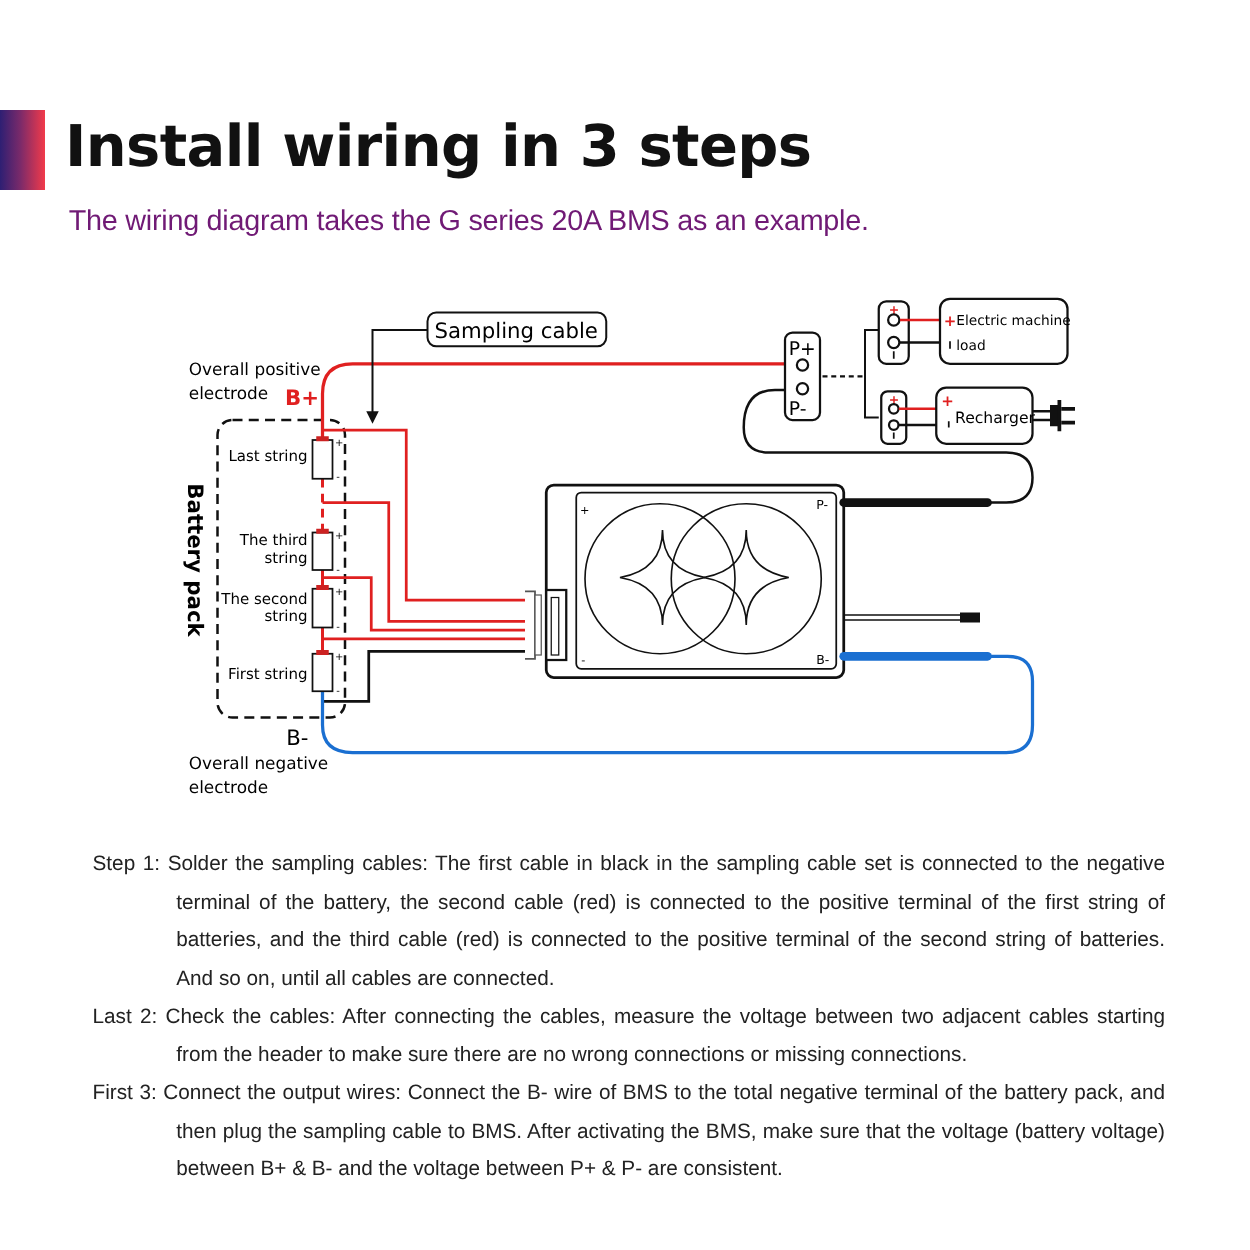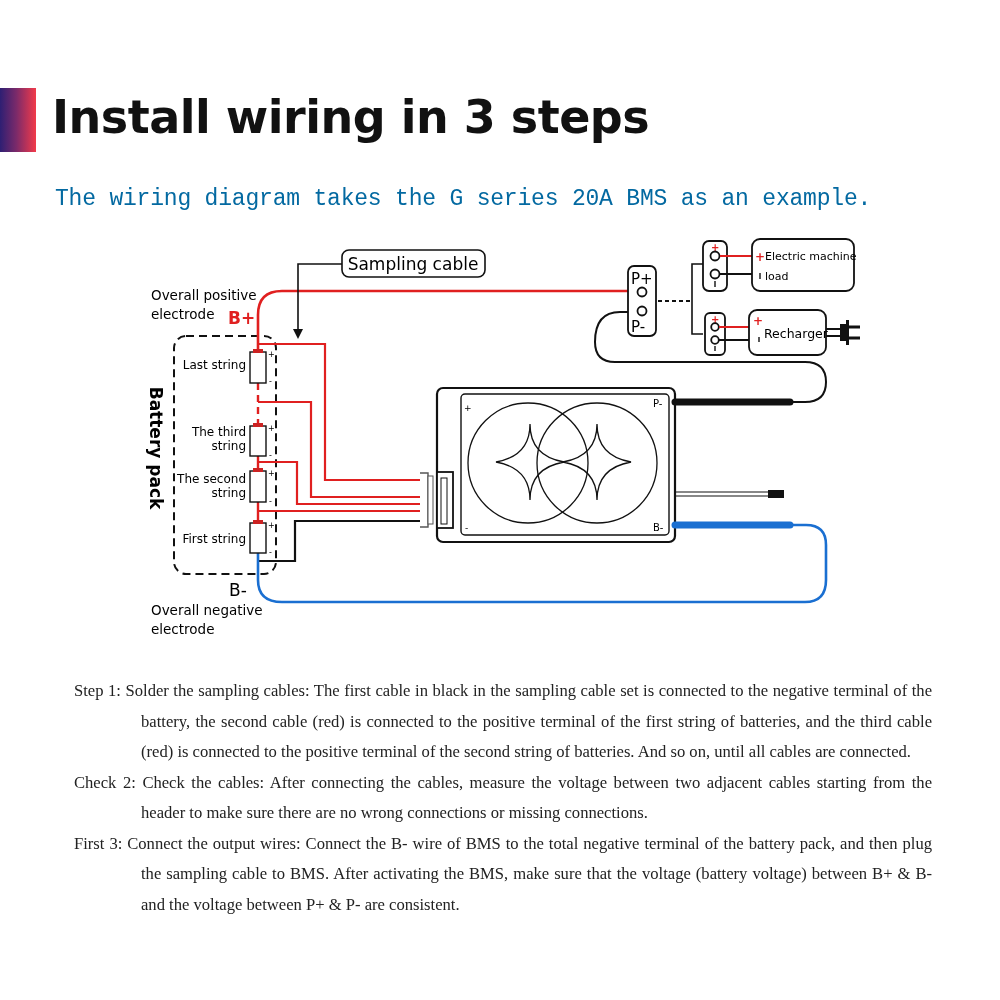--- a/index.html
+++ b/index.html
@@ -1,22 +1,22 @@
 <!DOCTYPE html>
 <html><head>
 <meta charset="utf-8">
 <style>
   html, body { margin: 0; padding: 0; background: #ffffff; }
   body { width: 1000px; height: 1000px; position: relative; overflow: hidden; font-family: "DejaVu Sans", "Liberation Sans", sans-serif; color: #111; }
   .accent-bar { position: absolute; left: 0; top: 88px; width: 36px; height: 64px; background: linear-gradient(90deg, #2e1f73 0%, #7a2a6a 45%, #f23a4a 100%); }
   .title { position: absolute; left: 52px; top: 90px; font-size: 46px; font-weight: bold; letter-spacing: -0.5px; color: #111; white-space: nowrap; font-family: "DejaVu Sans", sans-serif; }
-  .subtitle { position: absolute; left: 55px; top: 186px; font-size: 23px; color: #0369a1; white-space: nowrap; font-family: Liberation Mono, monospace; letter-spacing: -0.2px; }
+  .subtitle { position: absolute; left: 55px; top: 163px; font-size: 23px; color: #701a75; white-space: nowrap; font-family: Liberation Sans, sans-serif; letter-spacing: -0.2px; }
   svg.diagram { position: absolute; left: 0; top: 0; width: 1000px; height: 660px; }
   svg text { font-family: "DejaVu Sans", sans-serif; }
-  .steps { position: absolute; left: 74px; top: 676px; width: 858px; font-family: Liberation Serif, serif; font-size: 16.6px; line-height: 30.5px; color: #222; }
+  .steps { position: absolute; left: 74px; top: 676px; width: 858px; font-family: Liberation Sans, sans-serif; font-size: 16.6px; line-height: 30.5px; color: #222; }
   .step { padding-left: 67px; text-indent: -67px; text-align: justify; margin: 0; }
   .step .step-label { white-space: nowrap; }
 </style>
 </head>
 <body>
 
 <div class="accent-bar"></div>
 <div class="title">Install wiring in 3 steps</div>
 <div class="subtitle">The wiring diagram takes the G series 20A BMS as an example.</div>
 
@@ -149,15 +149,15 @@
   <g>
     <path d="M826 329 L840 329 M826 336 L840 336" stroke="#111" stroke-width="2"></path>
     <rect x="840" y="324" width="7" height="17" fill="#111"></rect>
     <rect x="846" y="320" width="3" height="25" fill="#111"></rect>
     <path d="M849 327 L860 327 M849 338 L860 338" stroke="#111" stroke-width="3"></path>
   </g>
 </svg>
 
 <div class="steps">
   <p class="step"><span class="step-label">Step 1:</span> <span>Solder the sampling cables: The first cable in black in the sampling cable set is connected to the negative terminal of the battery, the second cable (red) is connected to the positive terminal of the first string of batteries, and the third cable (red) is connected to the positive terminal of the second string of batteries. And so on, until all cables are connected.</span></p>
-  <p class="step"><span class="step-label">Check 2:</span> <span>Check the cables: After connecting the cables, measure the voltage between two adjacent cables starting from the header to make sure there are no wrong connections or missing connections.</span></p>
+  <p class="step"><span class="step-label">Last 2:</span> <span>Check the cables: After connecting the cables, measure the voltage between two adjacent cables starting from the header to make sure there are no wrong connections or missing connections.</span></p>
   <p class="step"><span class="step-label">First 3:</span> <span>Connect the output wires: Connect the B- wire of BMS to the total negative terminal of the battery pack, and then plug the sampling cable to BMS. After activating the BMS, make sure that the voltage (battery voltage) between B+ &amp; B- and the voltage between P+ &amp; P- are consistent.</span></p>
 </div>
 
 </body></html>

